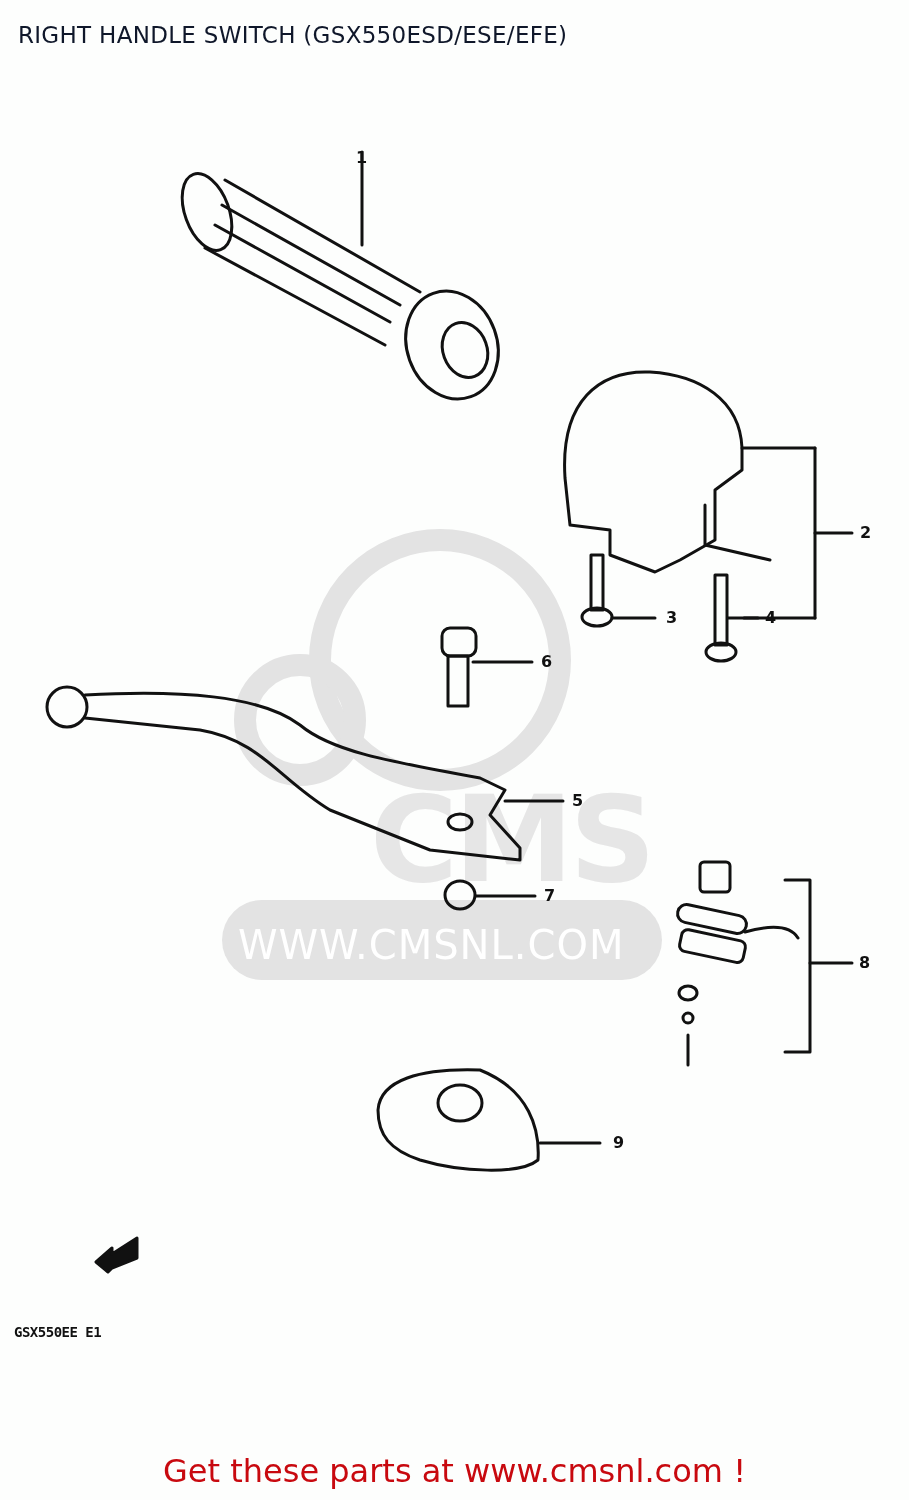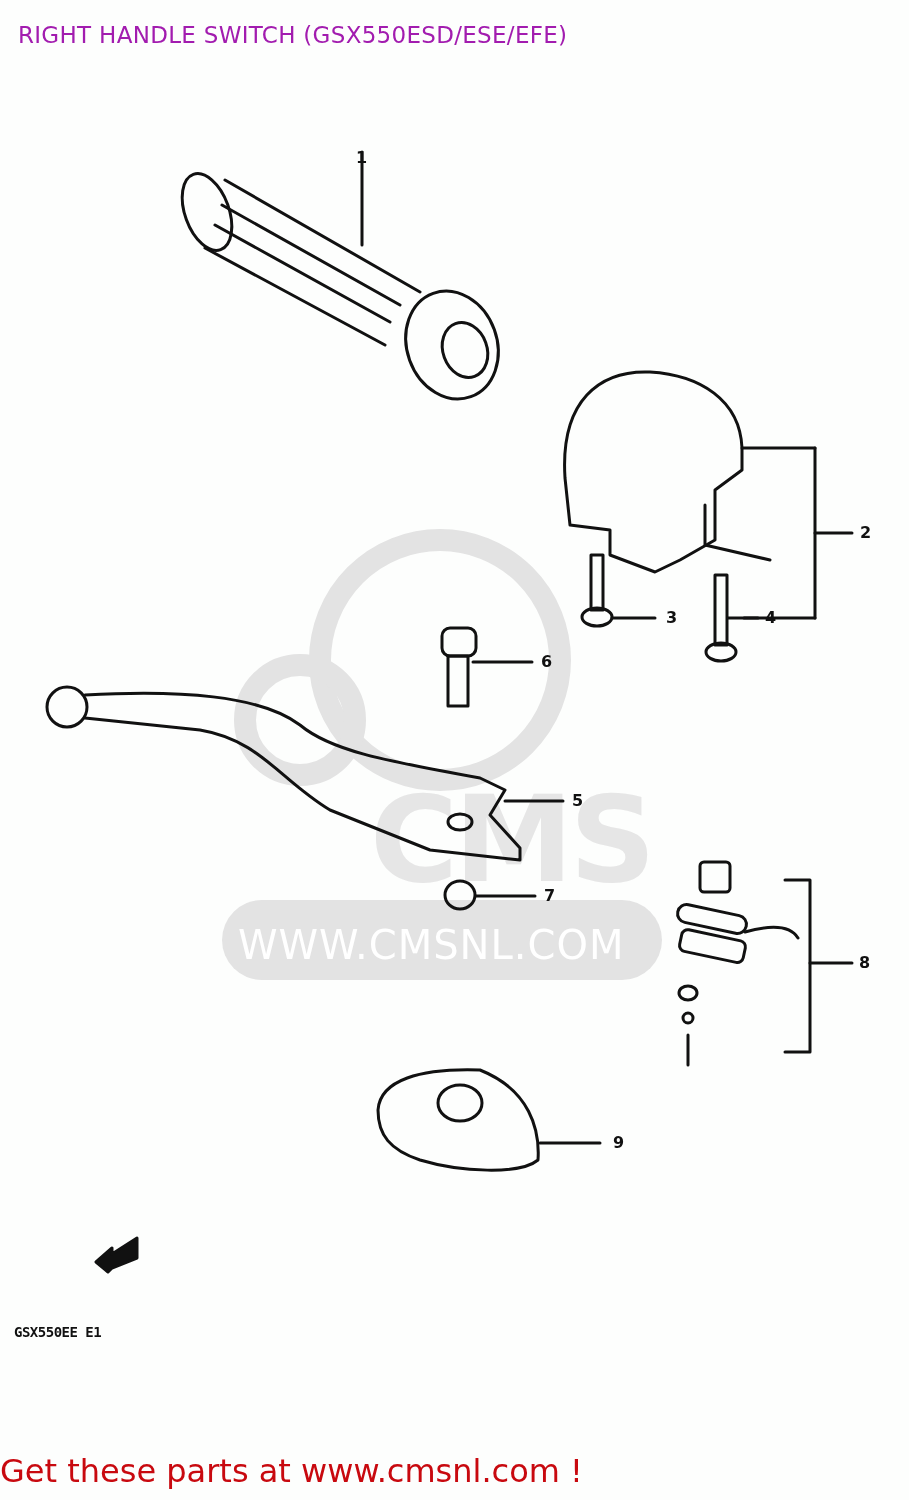--- a/index.html
+++ b/index.html
@@ -1,18 +1,18 @@
 <!DOCTYPE html>
 <html><head>
 <meta charset="utf-8">
 <style>
   html, body { margin:0; padding:0; background:#fdfefd; }
   body { width:909px; height:1500px; position:relative; overflow:hidden; font-family:"DejaVu Sans", sans-serif; }
-  .title { position:absolute; left:18px; top:22px; font-size:23px; color:#a21caf; letter-spacing:0.3px; font-family:"DejaVu Sans", sans-serif; }
-  .footer { position:absolute; left:0; width:909px; top:1452px; text-align:left; font-size:32px; color:#c8090f; font-family:"DejaVu Sans", sans-serif; }
+  .title { position:absolute; left:18px; top:22px; font-size:23px; color:#0f172a; letter-spacing:0.3px; font-family:"DejaVu Sans", sans-serif; }
+  .footer { position:absolute; left:0; width:909px; top:1452px; text-align:center; font-size:32px; color:#c8090f; font-family:"DejaVu Sans", sans-serif; }
   svg.diagram { position:absolute; left:0; top:0; }
   .callout { position:absolute; font-family:"DejaVu Sans", sans-serif; font-weight:bold; font-size:16px; color:#111; }
   .model-code { position:absolute; left:14px; top:1324px; font-family:"DejaVu Sans Mono", monospace; font-weight:bold; font-size:14px; color:#111; letter-spacing:-0.5px; }
   .wm-text { position:absolute; left:238px; top:922px; font-family:"DejaVu Sans", sans-serif; font-weight:normal; font-size:40px; color:#ffffff; letter-spacing:1px; }
   .wm-cms { position:absolute; left:370px; top:770px; font-family:"DejaVu Sans", sans-serif; font-weight:bold; font-size:120px; color:#e6e6e6; letter-spacing:-4px; }
 </style>
 </head>
 <body>
 
 <div class="title">RIGHT HANDLE SWITCH (GSX550ESD/ESE/EFE)</div>

